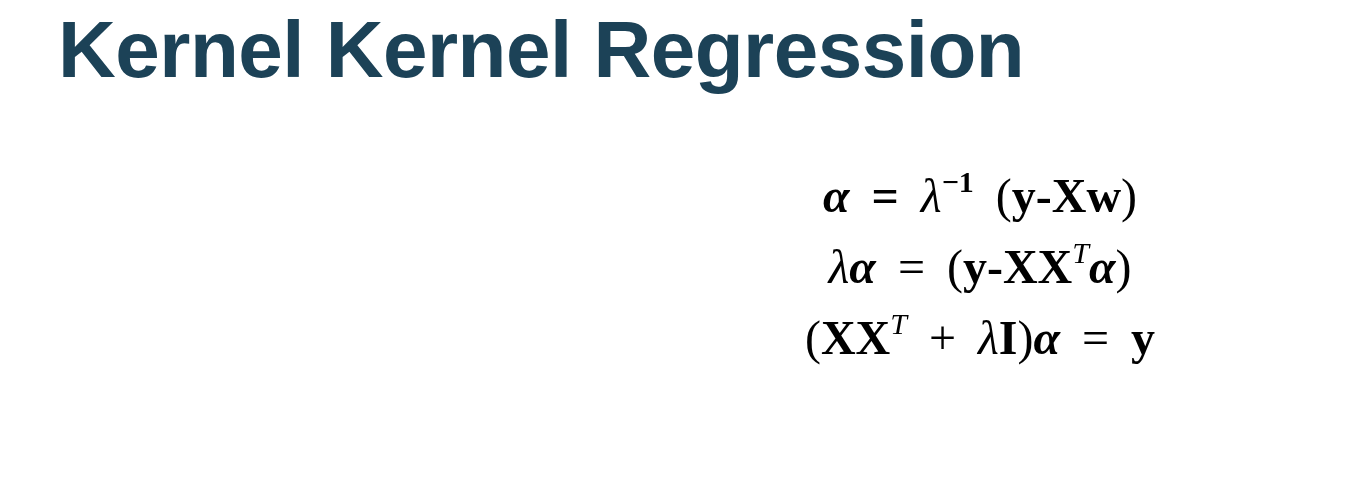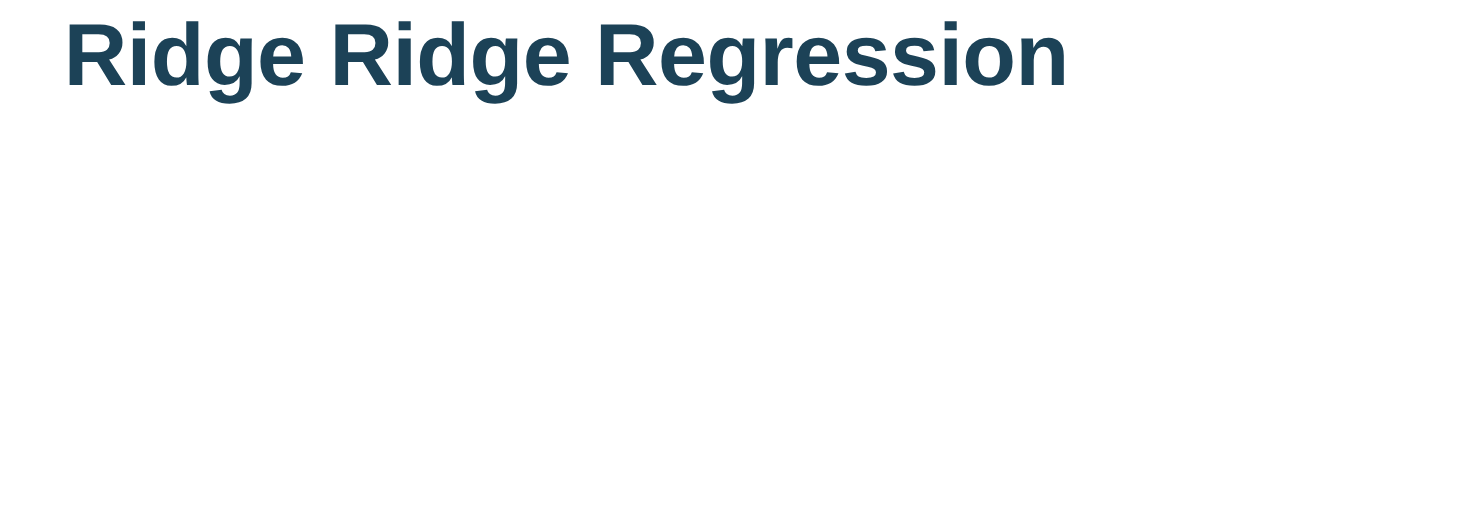--- a/index.html
+++ b/index.html
@@ -22,16 +22,34 @@
     }
     .b { font-weight: bold; }
     .bi { font-weight: bold; font-style: italic; }
     .i { font-style: italic; }
     sup { font-size: 30px; vertical-align: 0; position: relative; top: -20px; line-height: 0; }
     .op { padding: 0 10px; }
   </style>
 </head>
 <body>
 
-<div class="title">Ridge Ridge Regression</div>
+<div class="title">Kernel Kernel Regression</div>
 
 <div class="equations">
+  <div class="eq">
+    <span class="bi">α</span>
+    <span class="b op">=</span>
+    <span class="i">λ</span><sup class="b">−1</sup>
+    <span style="margin-left:10px">(</span><span class="b">y</span><span class="b">-</span><span class="b">X</span><span class="b">w</span><span>)</span>
+  </div>
+  <div class="eq">
+    <span class="i">λ</span><span class="bi">α</span>
+    <span class="op">=</span>
+    <span>(</span><span class="b">y</span><span class="b">-</span><span class="b">XX</span><sup class="i">T</sup><span class="bi">α</span><span>)</span>
+  </div>
+  <div class="eq">
+    <span>(</span><span class="b">XX</span><sup class="i">T</sup>
+    <span class="op">+</span>
+    <span class="i">λ</span><span class="b">I</span><span>)</span><span class="bi">α</span>
+    <span class="op">=</span>
+    <span class="b">y</span>
+  </div>
 </div>
 
 </body></html>

